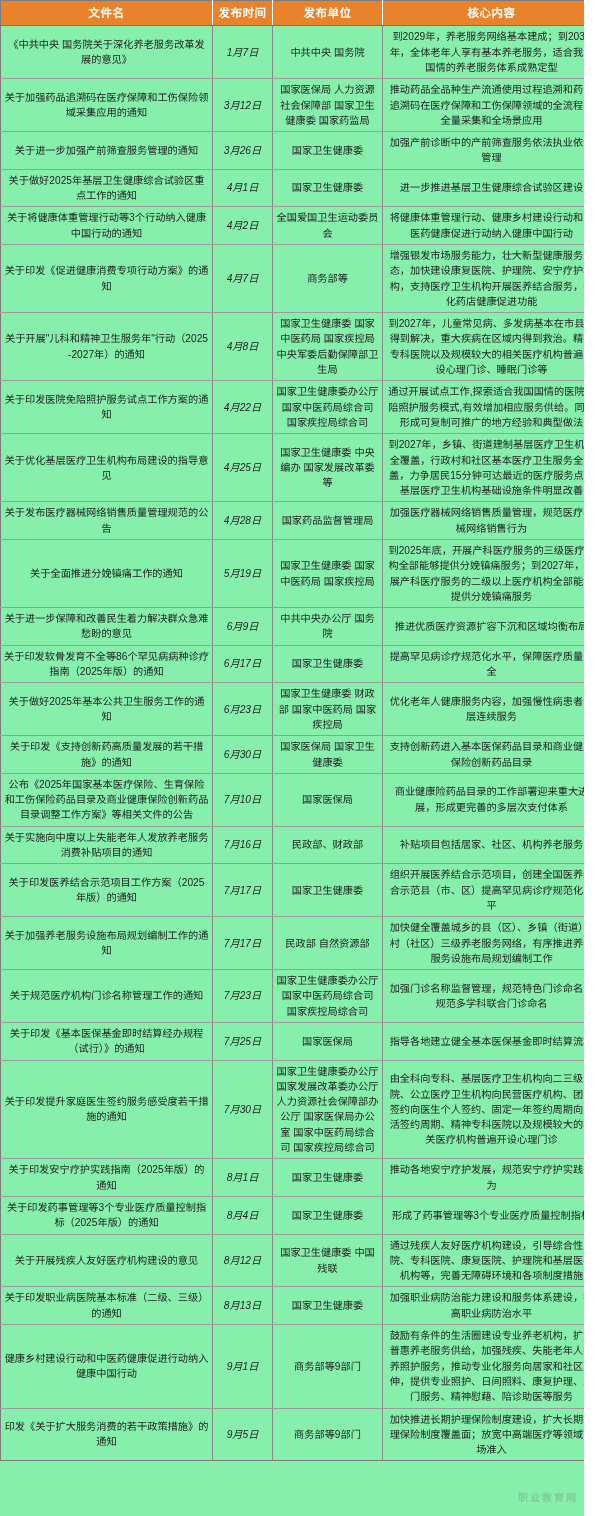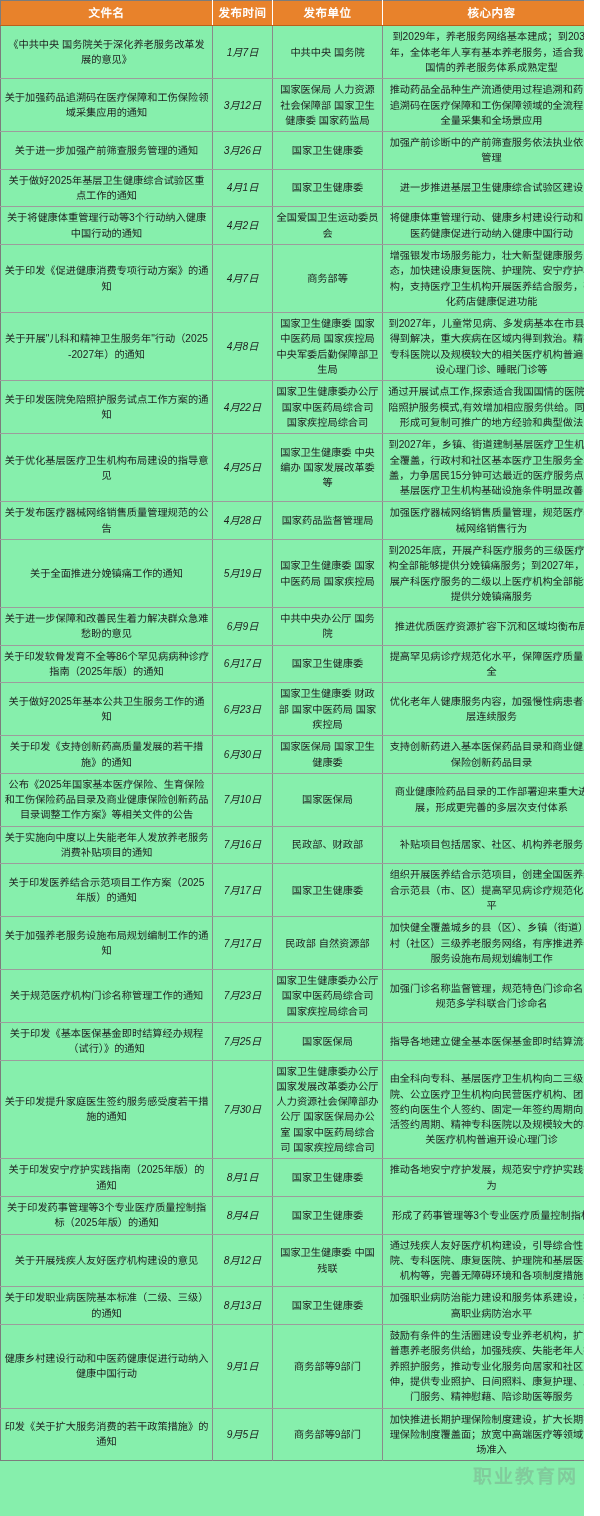--- a/index.html
+++ b/index.html
@@ -62,22 +62,22 @@
   tbody tr:last-child td { border-bottom: none; }
 
   tbody td.cell-name  { text-align: center; }
   tbody td.cell-date  { white-space: nowrap; font-style: italic; }
   tbody td.cell-org   { text-align: center; }
   tbody td.cell-core  { text-align: center; }
 
   .watermark {
     position: absolute;
     right: 6px;
-    bottom: 28px;
-    font-size: 19px;
+    bottom: 12px;
+    font-size: 10px;
     font-weight: bold;
     color: rgba(120,120,120,0.30);
     letter-spacing: 2px;
     pointer-events: none;
     user-select: none;
     white-space: nowrap;
   }
 </style>
 </head>
 <body>

